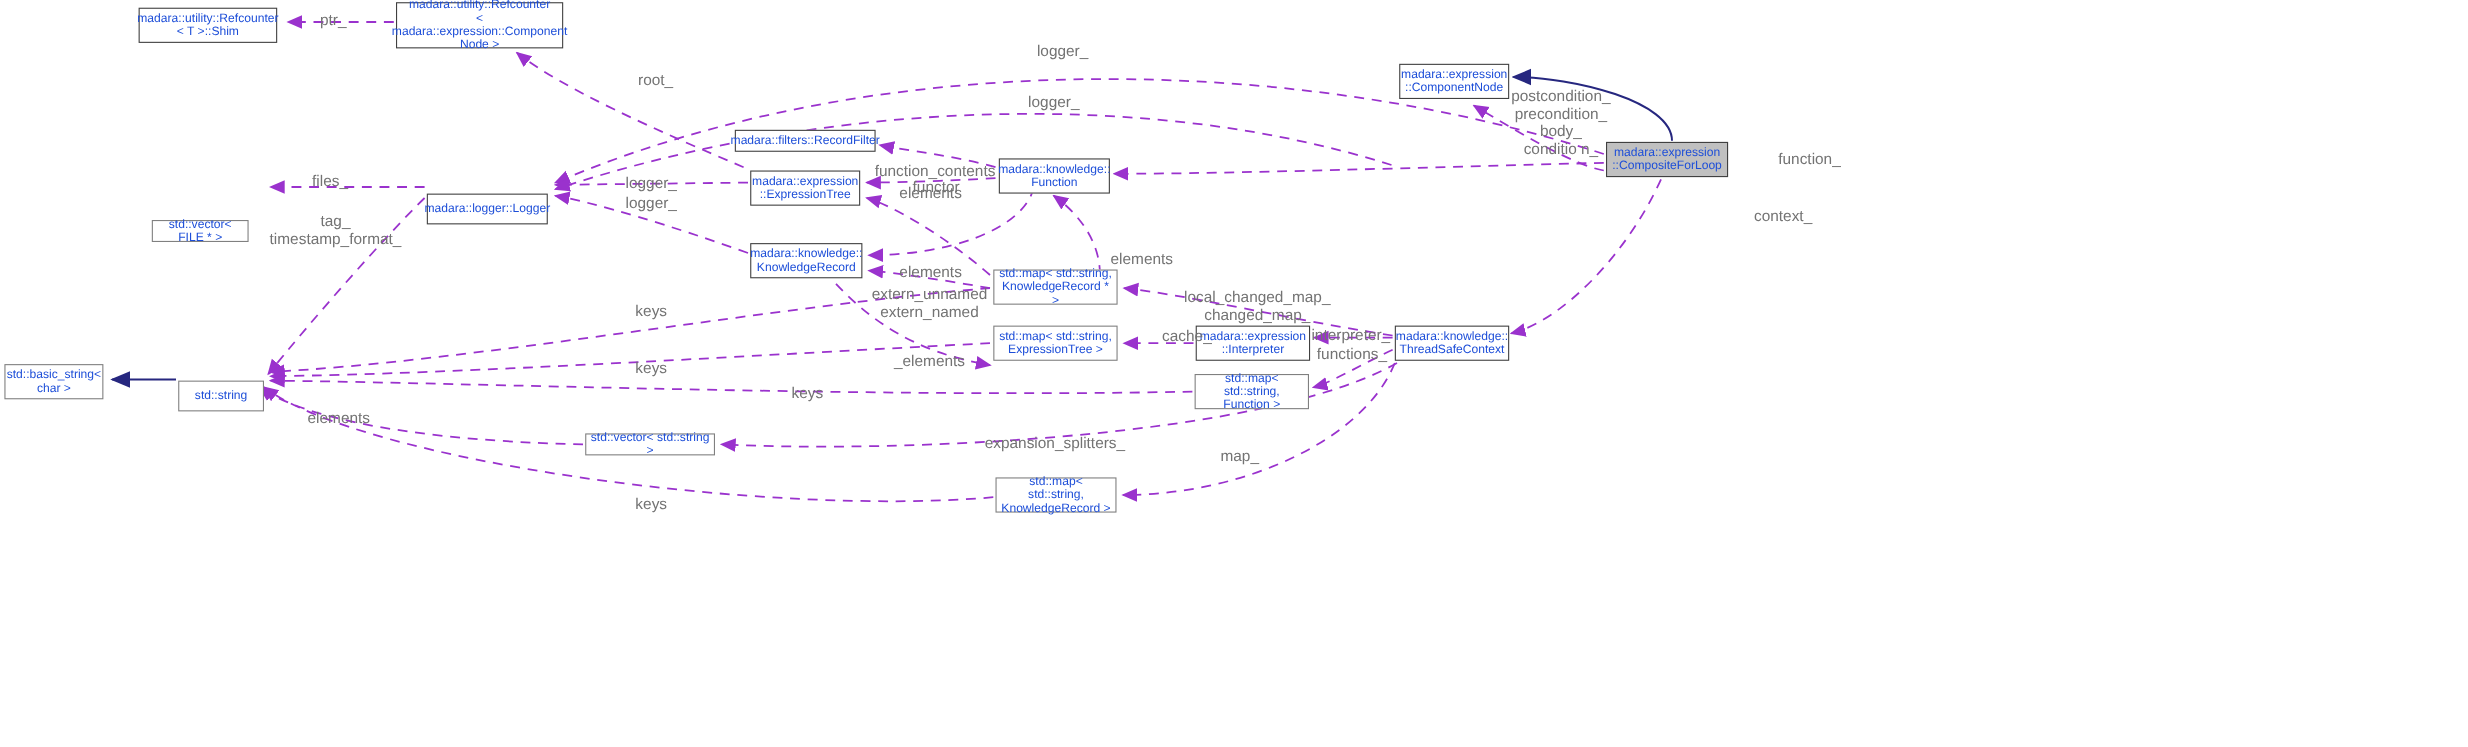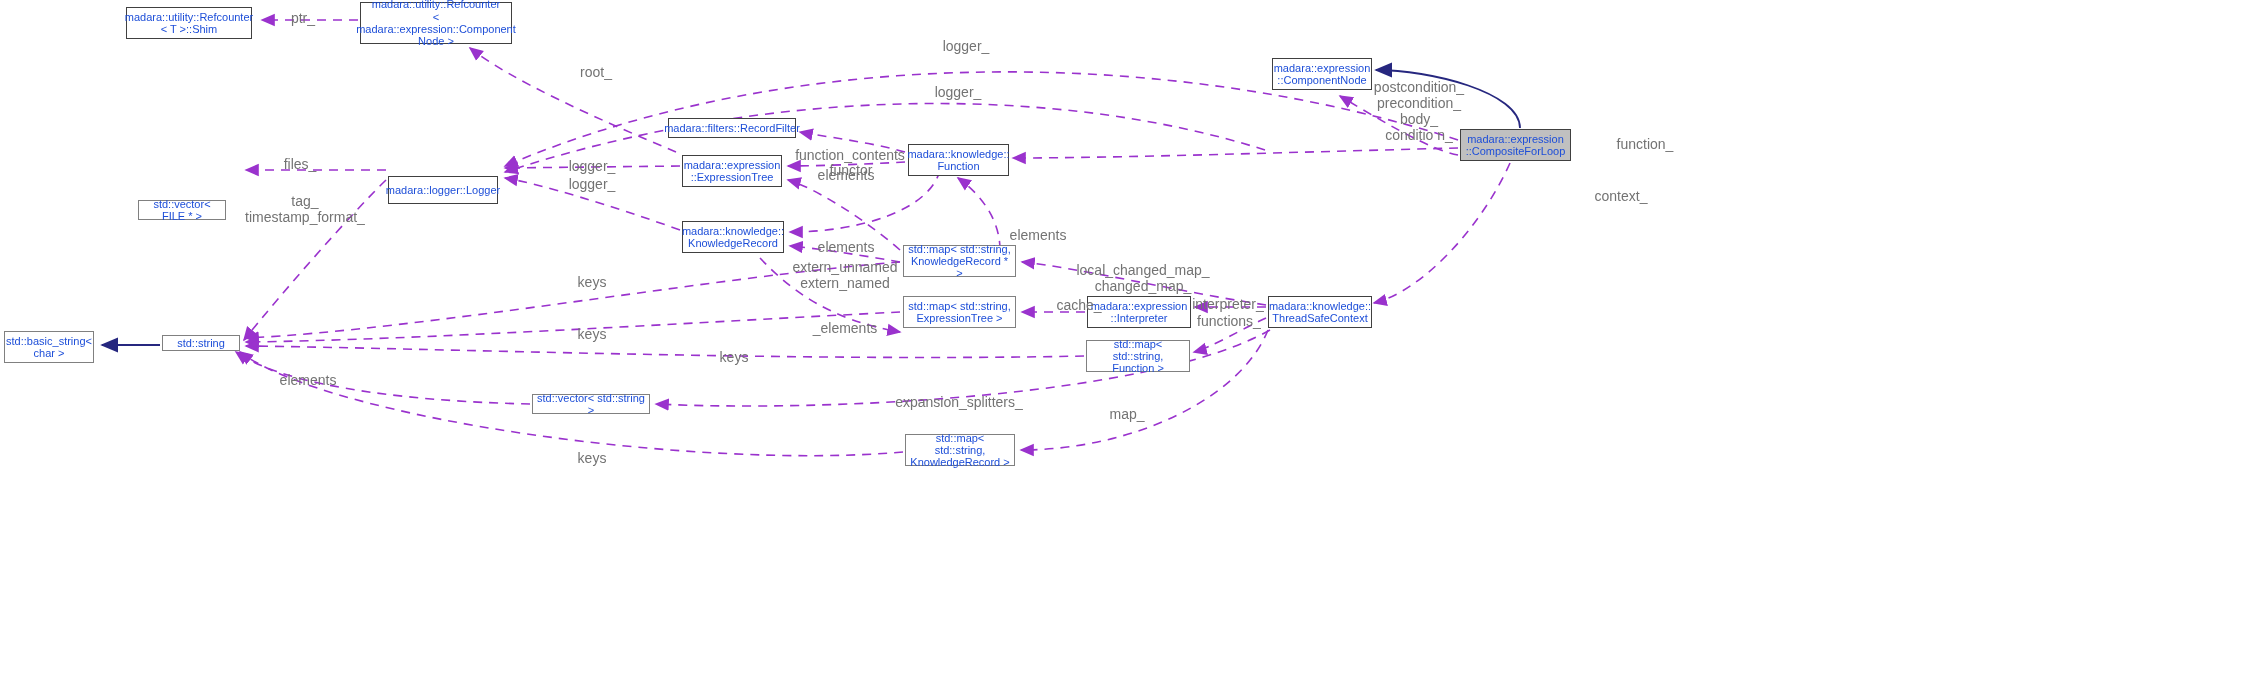--- a/index.html
+++ b/index.html
@@ -159,21 +159,21 @@
   <div class="node" style="left:903px; top:245px; width:113px; height:32px;">std::map&lt; std::string,
 KnowledgeRecord * &gt;</div>
   <div class="node" style="left:903px; top:296px; width:113px; height:32px;">std::map&lt; std::string,
 ExpressionTree &gt;</div>
   <div class="node strong" style="left:1087px; top:296px; width:104px; height:32px;">madara::expression
 ::Interpreter</div>
   <div class="node strong" style="left:1268px; top:296px; width:104px; height:32px;">madara::knowledge::
 ThreadSafeContext</div>
   <div class="node" style="left:4px; top:331px; width:90px; height:32px;">std::basic_string&lt;
 char &gt;</div>
-  <div class="node" style="left:162px; top:335px; width:78px; height:16px;">std::string</div>
+  <div class="node" style="left:162px; top:346px; width:78px; height:28px;">std::string</div>
   <div class="node" style="left:1086px; top:340px; width:104px; height:32px;">std::map&lt; std::string,
 Function &gt;</div>
   <div class="node" style="left:532px; top:394px; width:118px; height:20px;">std::vector&lt; std::string &gt;</div>
   <div class="node" style="left:905px; top:434px; width:110px; height:32px;">std::map&lt; std::string,
 KnowledgeRecord &gt;</div>
 
   <div class="edge-label" style="left:303px; top:18px;">ptr_</div>
   <div class="edge-label" style="left:966px; top:46px;">logger_</div>
   <div class="edge-label" style="left:596px; top:72px;">root_</div>
   <div class="edge-label" style="left:958px; top:92px;">logger_</div>

